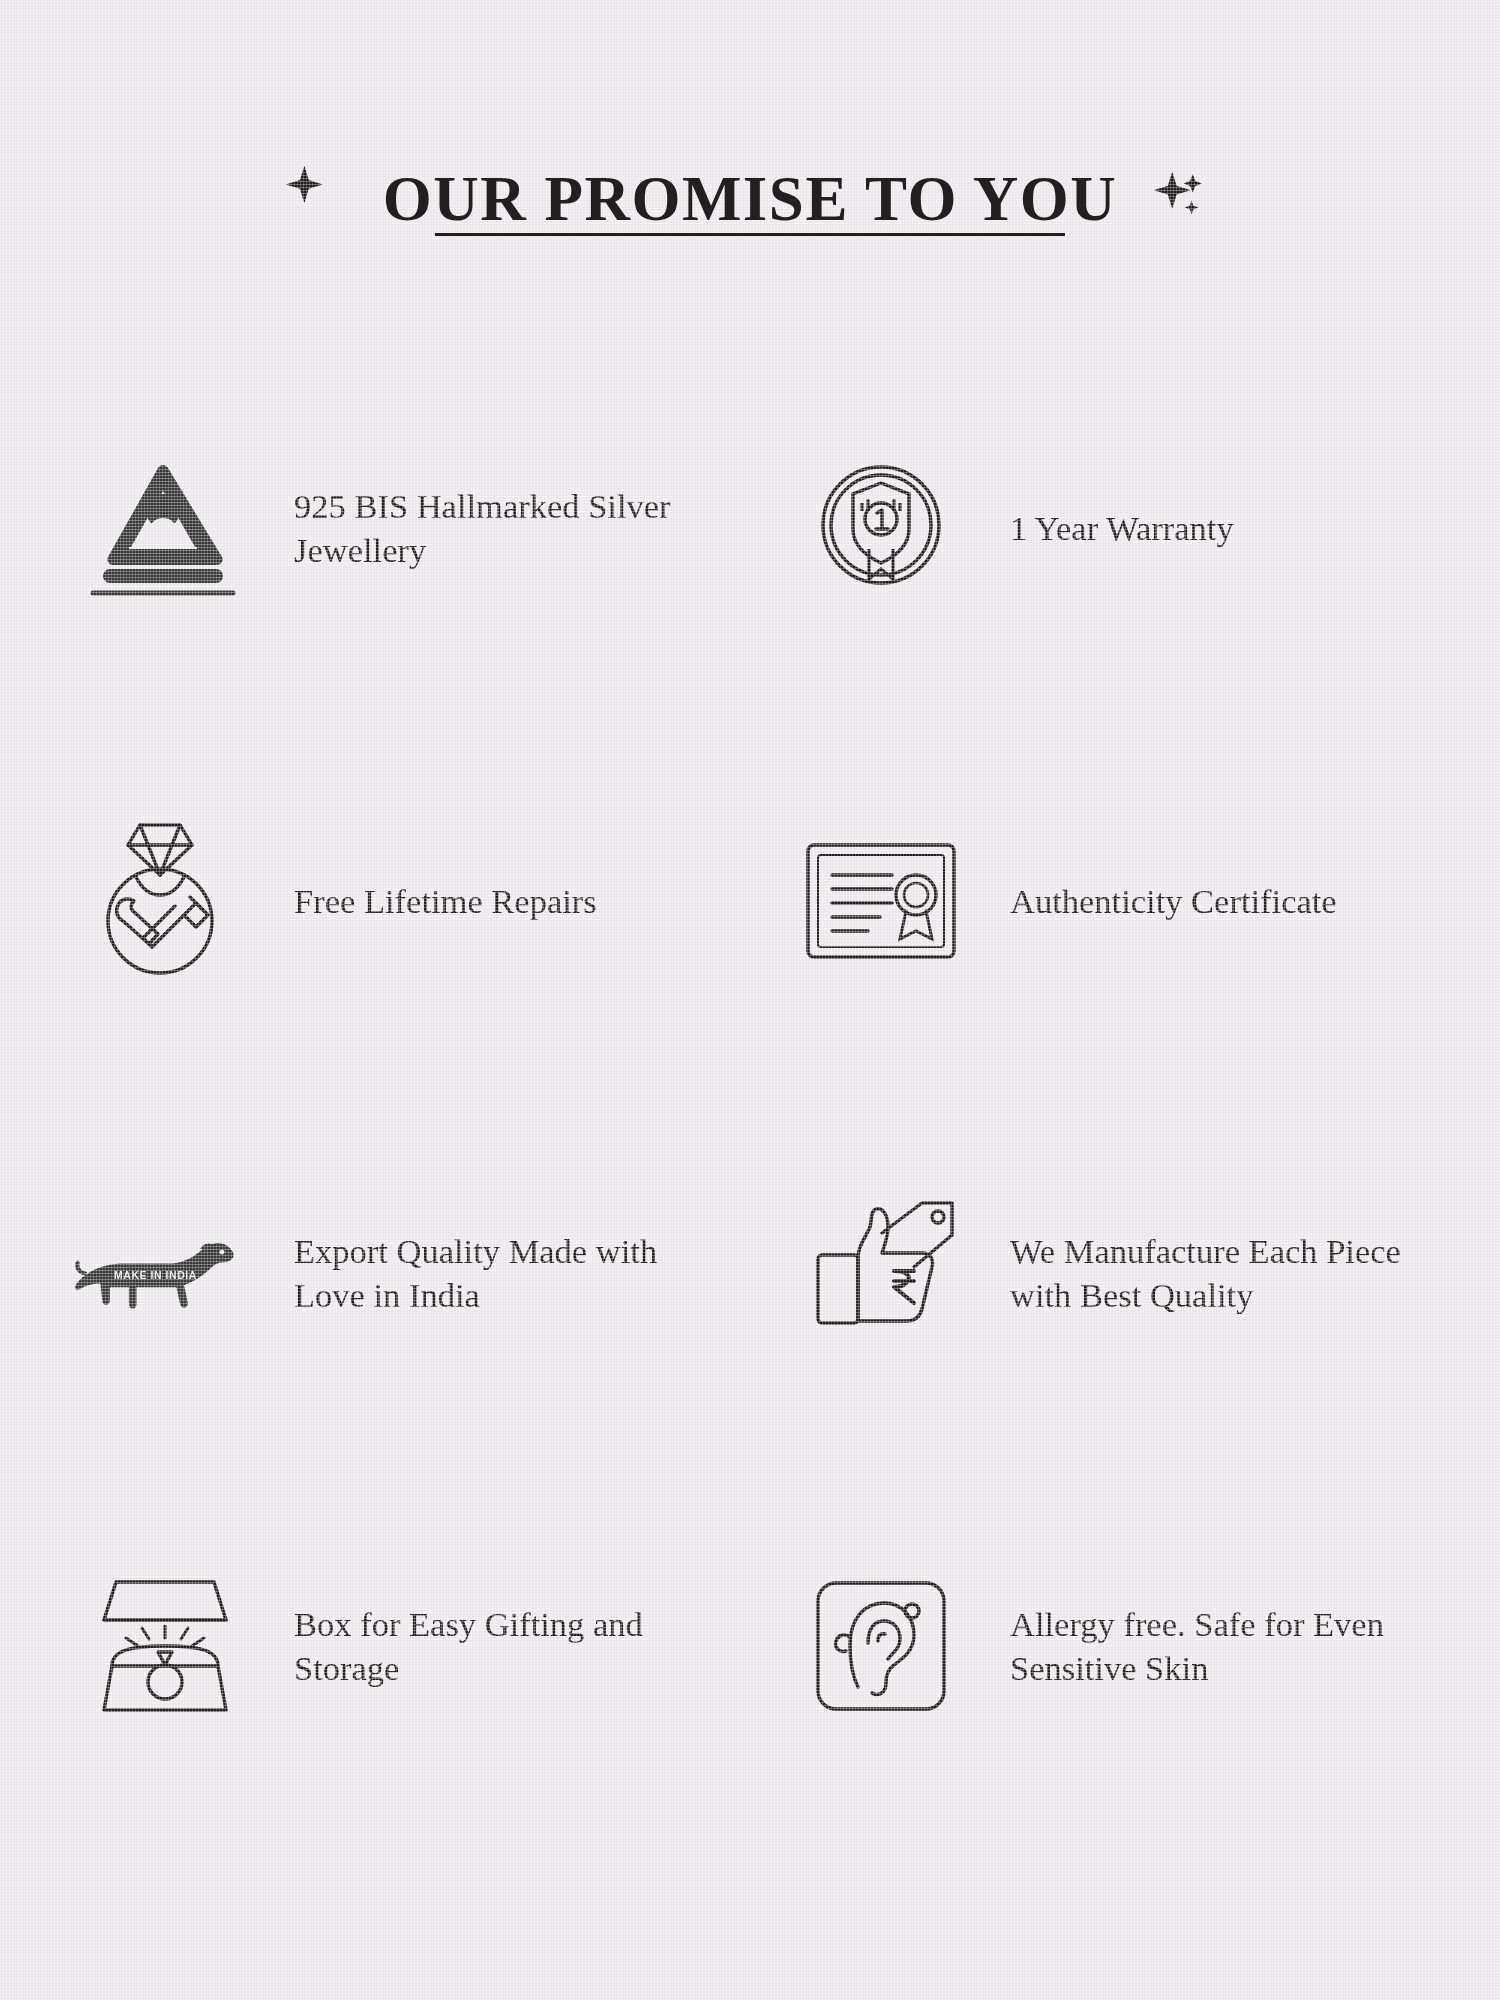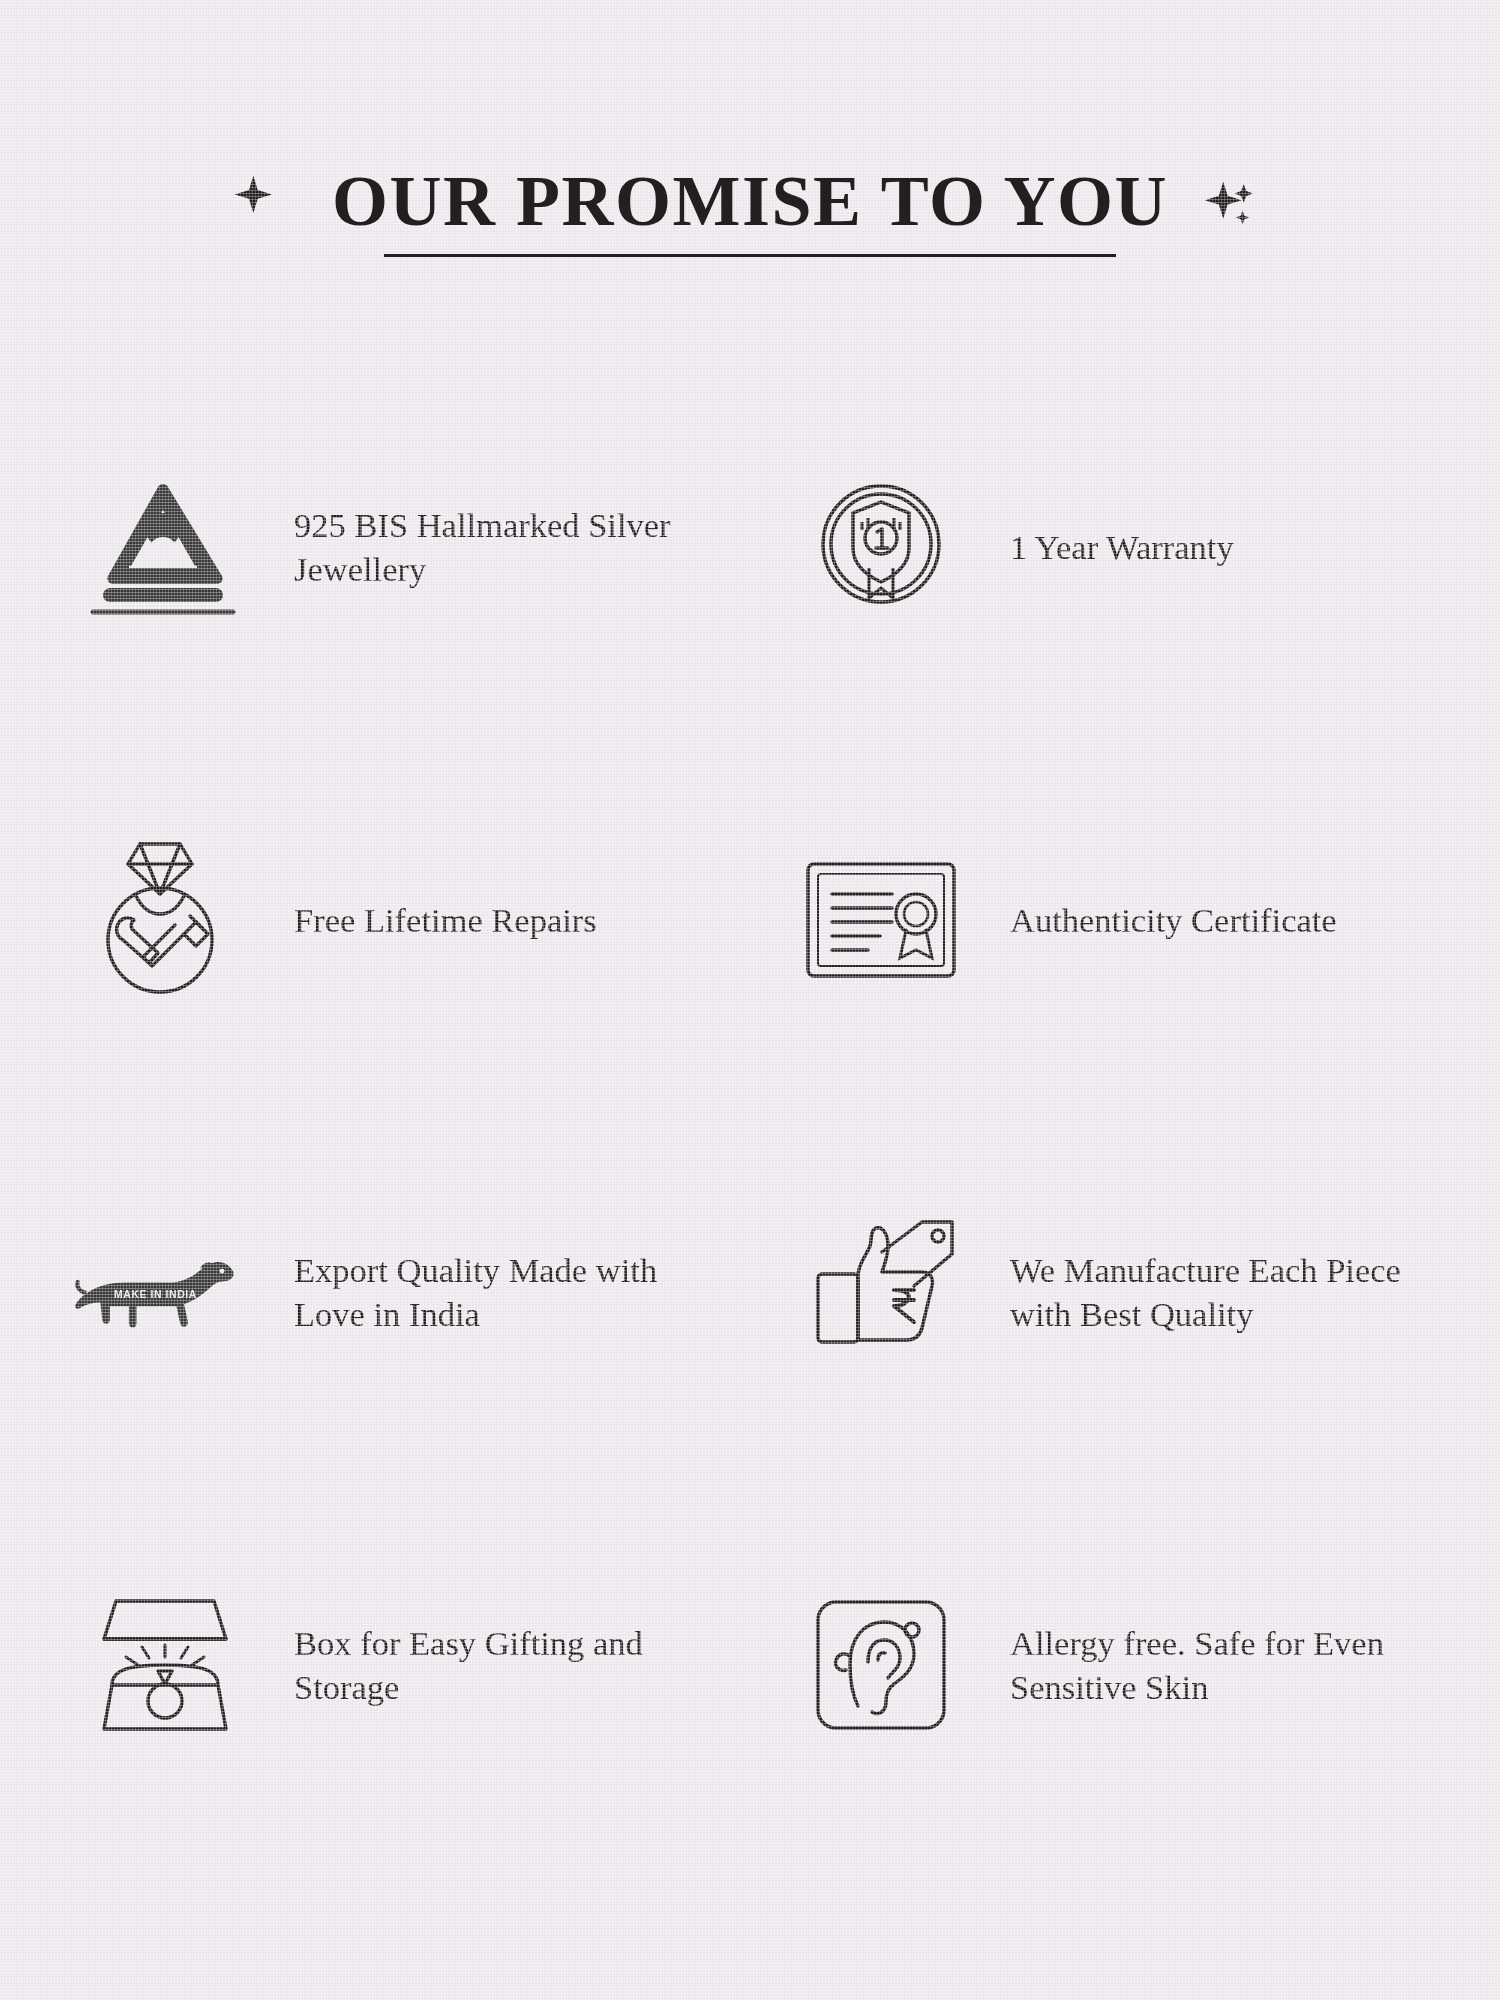--- a/index.html
+++ b/index.html
@@ -35,27 +35,26 @@
 
   
   .heading-wrap {
     display: flex;
     align-items: center;
     justify-content: center;
     gap: 26px;
     padding-top: 160px;
   }
   .heading-title {
-    font-size: 72px;
+    font-size: 63px;
     font-weight: bold;
     letter-spacing: 1.5px;
     color: #231f20;
     text-transform: uppercase;
     position: relative;
-    padding-bottom: 14px;
     white-space: nowrap;
   }
   .heading-title::after {
     content: "";
     position: absolute;
     left: 52px;
     right: 52px;
     bottom: 0;
     height: 3px;
     background: #231f20;

